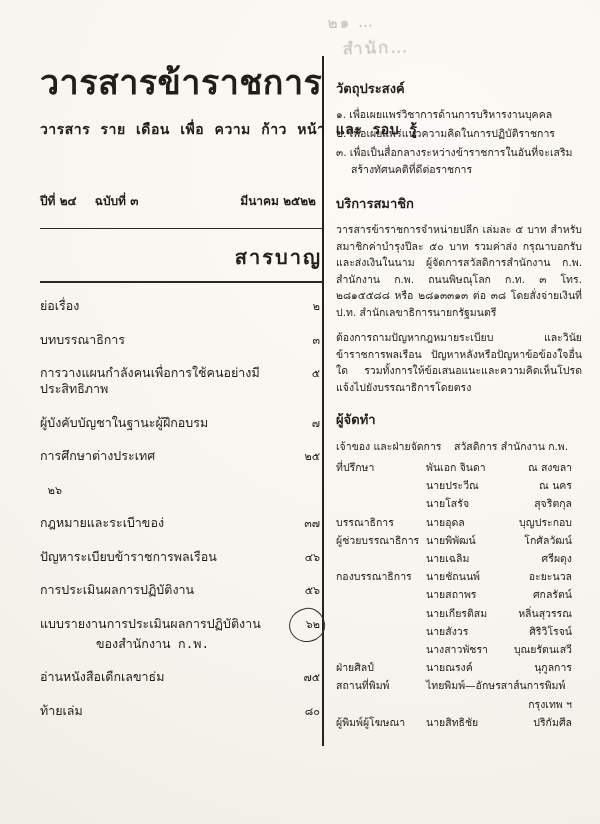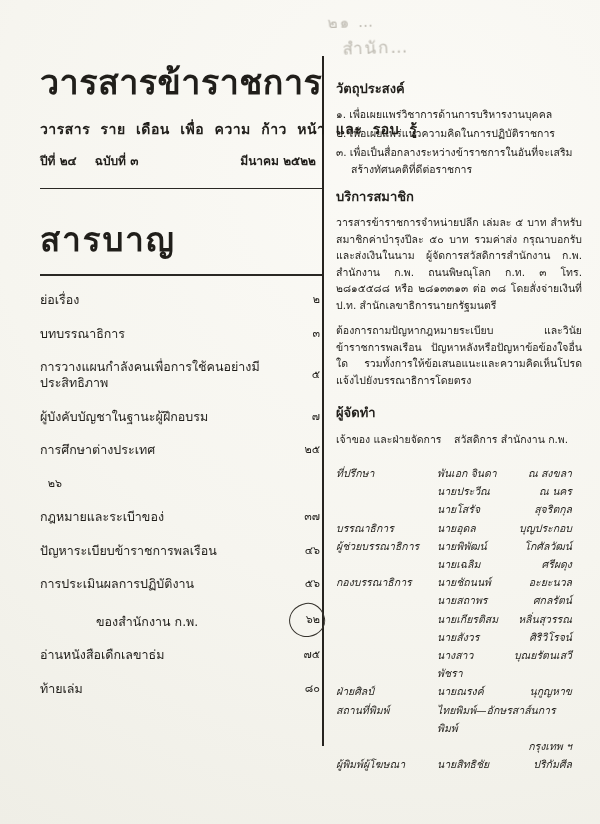--- a/index.html
+++ b/index.html
@@ -32,32 +32,32 @@
     letter-spacing:.5px;white-space:nowrap;
   }
   .mast-sub{
     margin-top:14px;font-size:14px;font-weight:bold;
     word-spacing:5px;letter-spacing:.5px;white-space:nowrap;
   }
   .issue-row{
     margin-top:11px;display:flex;align-items:baseline;
     font-size:12px;font-weight:bold;
   }
-  .issue-row .vol{margin-right:18px;}
+  .issue-row .vol{margin-right:18px;margin-top:40px;}
   .issue-row .date{margin-left:auto;margin-right:6px;}
   .rule1{border:none;border-top:1.5px solid #2a2824;margin:18px 0 0 0;}
   .toc-heading{
-    margin-top:24px;text-align:left;
-    font-size:33px;font-weight:bold;letter-spacing:2px;
+    margin-top:12px;text-align:right;
+    font-size:20px;font-weight:bold;letter-spacing:2px;
   }
   .rule2{border:none;border-top:2.5px solid #2a2824;margin:8px 0 0 0;}
   .toc{margin-top:16px;}
   .toc-item{
-    display:flex;justify-content:space-between;align-items:center;
-    font-size:12.5px;line-height:16px;margin-bottom:17.5px;
+    display:flex;justify-content:space-between;align-items:flex-start;
+    font-size:12.5px;line-height:16px;margin-bottom:17.5px;font-family:Liberation Mono, monospace;
   }
   .toc-title{max-width:238px;}
   .toc-title .line2{padding-left:56px;margin-top:4px;}
   .toc-page{
     font-size:11px;min-width:22px;text-align:right;
     position:relative;padding-right:2px;
   }
   .toc-page.circled::after{
     content:"";position:absolute;left:-9px;top:-9px;
     width:34px;height:32px;
@@ -69,31 +69,31 @@
     position:absolute;left:322px;top:56px;width:2px;height:690px;
     background:#26231f;
   }
   
   .right{position:absolute;left:336px;top:78px;width:246px;font-size:10.5px;}
   .sec-heading{font-size:13px;font-weight:bold;margin:0 0 7px 0;}
   .objectives .obj{
     padding-left:15px;text-indent:-15px;
     line-height:17px;margin-bottom:2px;text-align:left;
   }
-  .membership{margin-top:8px;}
+  .membership{margin-top:15px;}
   .membership p{
     margin:0 0 9px 0;line-height:16.5px;text-align:justify;
     text-indent:0;
   }
   .staff{margin-top:14px;}
-  .owner-row{display:flex;line-height:18px;margin-bottom:16px;}
+  .owner-row{display:flex;line-height:18px;margin-bottom:3px;}
   .owner-row .lbl{width:118px;flex:none;}
   .staff-row{
     display:grid;grid-template-columns:86px 1fr auto;
-    column-gap:15px;line-height:18.2px;font-style:italic;
+    column-gap:4px;line-height:18.2px;
   }
   .staff-row .surname{text-align:center;padding-right:10px;}
   .staff-row .name{padding-left:0;}
 </style>
 </head>
 <body>
 
 <div class="page">
 
   <div class="stamp">
@@ -146,20 +146,21 @@
       <div class="toc-item">
         <span class="toc-title">ปัญหาระเบียบข้าราชการพลเรือน</span>
         <span class="toc-page">๔๖</span>
       </div>
       <div class="toc-item">
         <span class="toc-title">การประเมินผลการปฏิบัติงาน</span>
         <span class="toc-page">๕๖</span>
       </div>
       <div class="toc-item">
         <span class="toc-title">
+          <span class="line1">แบบรายงานการประเมินผลการปฏิบัติงาน</span>
           <span class="line2" style="display:block">ของสำนักงาน ก.พ.</span>
         </span>
         <span class="toc-page circled">๖๒</span>
       </div>
       <div class="toc-item">
         <span class="toc-title">อ่านหนังสือเดืกเลขาธ่ม</span>
         <span class="toc-page">๗๕</span>
       </div>
       <div class="toc-item">
         <span class="toc-title">ท้ายเล่ม</span>
@@ -241,21 +242,21 @@
         <span class="surname">ศิริวิโรจน์</span>
       </div>
       <div class="staff-row">
         <span class="role"></span>
         <span class="name">นางสาวพัชรา</span>
         <span class="surname">บุณยรัตนเสวี</span>
       </div>
       <div class="staff-row">
         <span class="role">ฝ่ายศิลป์</span>
         <span class="name">นายณรงค์</span>
-        <span class="surname">นุกูญหาข</span>
+        <span class="surname">นุกูลการ</span>
       </div>
       <div class="staff-row">
         <span class="role">สถานที่พิมพ์</span>
         <span class="name">ไทยพิมพ์—อักษรสาส์นการพิมพ์</span>
         <span class="surname"></span>
       </div>
       <div class="staff-row">
         <span class="role"></span>
         <span class="name"></span>
         <span class="surname">กรุงเทพ ฯ</span>

